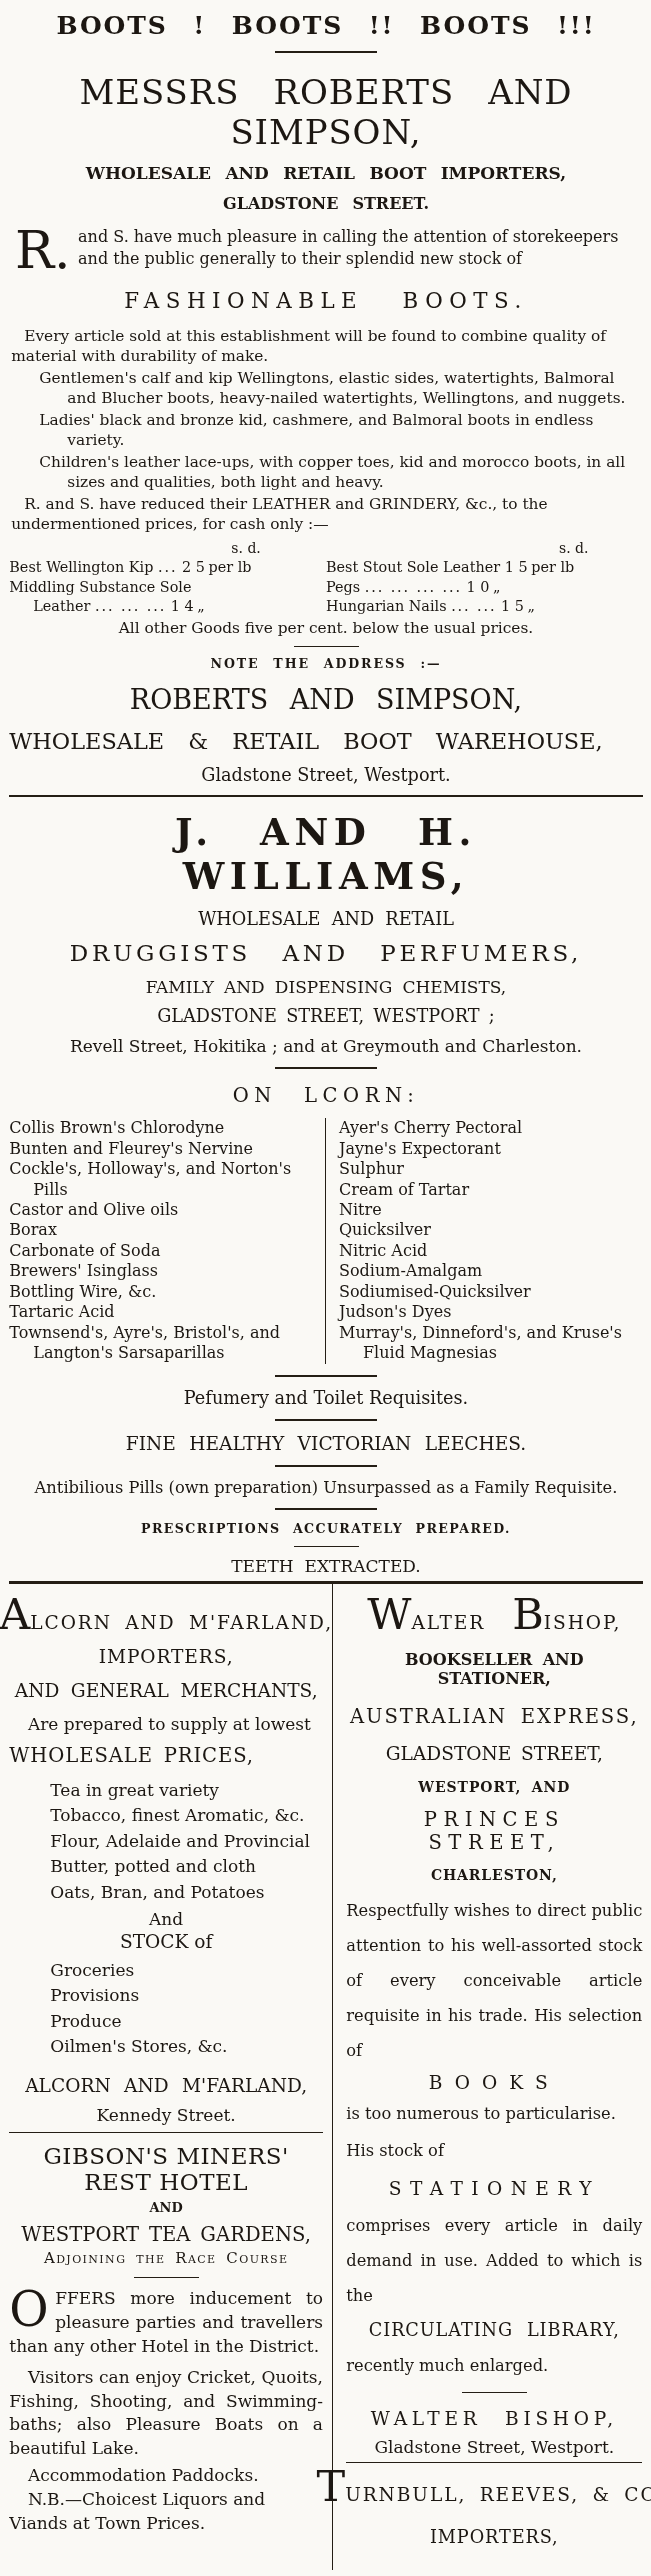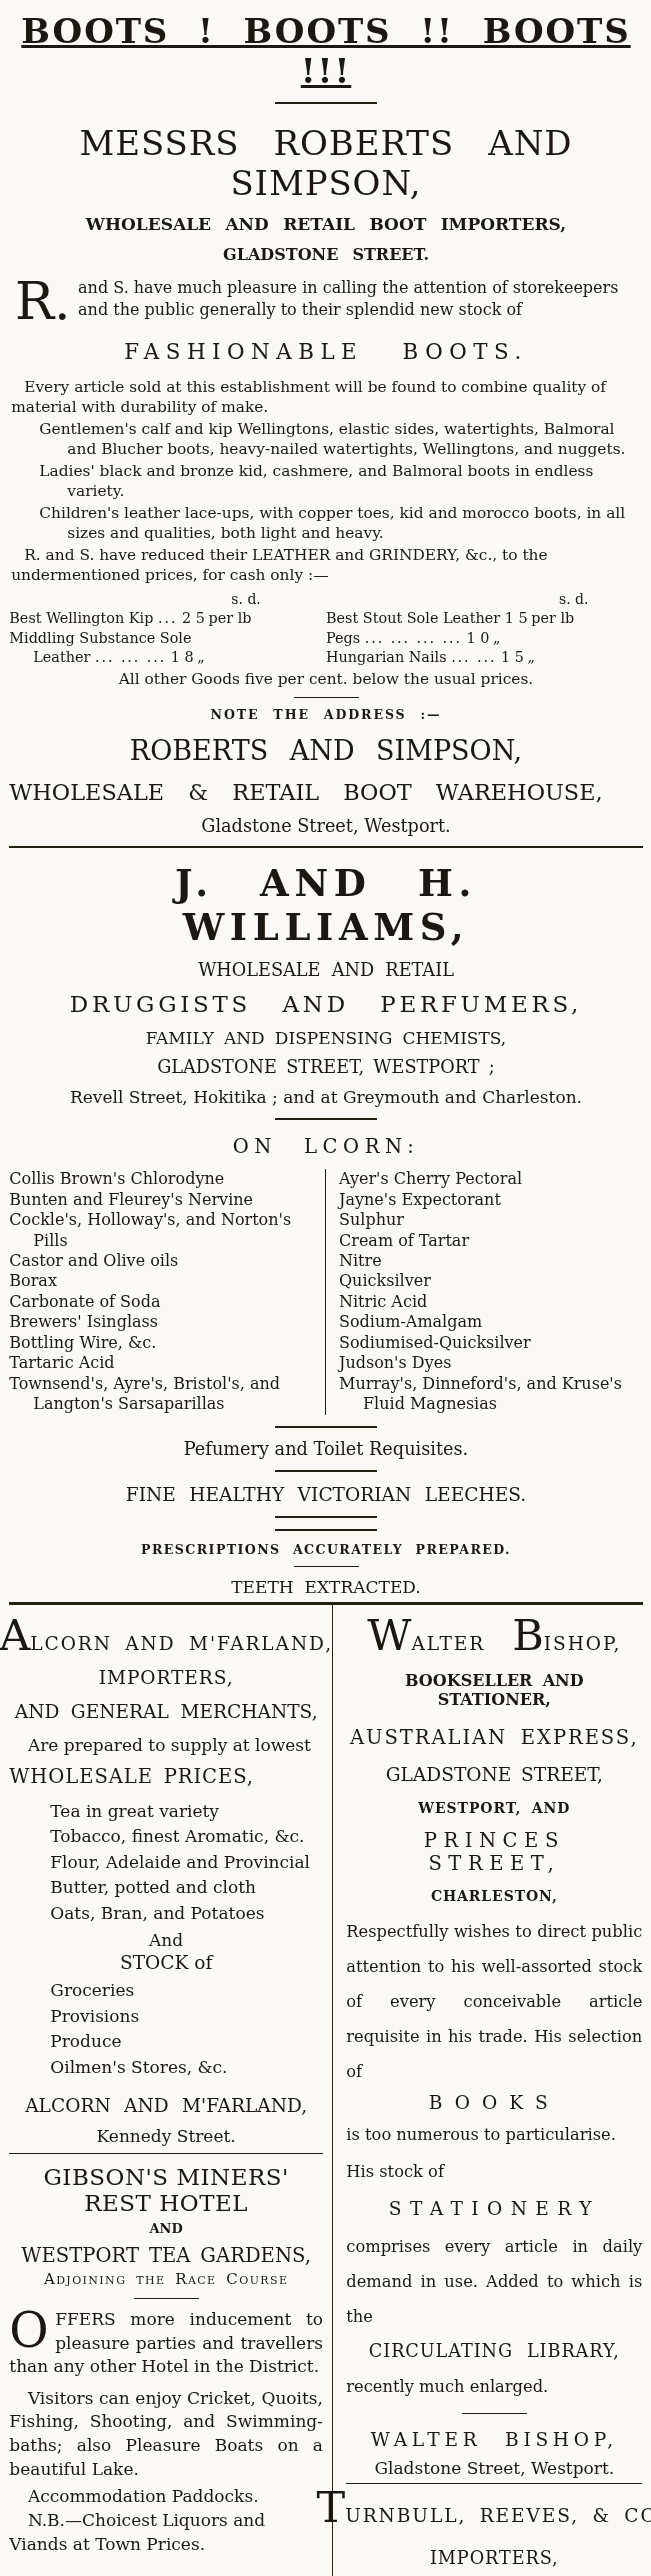--- a/index.html
+++ b/index.html
@@ -7,21 +7,21 @@
   body { width:652px; font-family:"DejaVu Serif","Liberation Serif",serif; color:#1c1712; }
   .page { width:652px; height:2576px; overflow:hidden; background:#faf9f5; padding:5.6px 9.3px 0 9.3px; }
 
   
   .sdiv { width:102px; border-top:2.8px solid #241e15; margin:11.2px auto; }
   .sdiv.small { width:65px; border-top-width:1.9px; margin:9.3px auto; }
   .rule-heavy { border-top:2.8px solid #241e15; margin:7.5px 0; }
   .hr2 { border-top:1.9px solid #241e15; margin:5.6px 0; }
 
   
-  .boots-headline { font-size:34px; font-weight:bold; text-align:center; word-spacing:15px; letter-spacing:1.9px; padding-top:5.6px;text-decoration:underline; }
+  .boots-headline { font-size:25px; font-weight:bold; text-align:center; word-spacing:15px; letter-spacing:1.9px; padding-top:5.6px; }
   .firm-xl { font-size:34px; font-weight:normal; text-align:center; word-spacing:22.4px; letter-spacing:0.9px; margin:18.6px 0 5.6px 0; }
   .subcaps { font-size:17px; text-align:center; word-spacing:8.4px; margin:11.2px 0 3.7px 0;font-weight:bold; }
   .subcaps.tight { font-size:16px; }
   .intro { font-size:16px; line-height:1.35; margin:13px 5.6px 0 5.6px; }
   .dropcap { float:left; font-size:52px; line-height:37px; padding:5.6px 7.5px 0 0; }
   .fashionable { font-size:21.4px; text-align:center; letter-spacing:6.5px; word-spacing:26px; margin:18.6px 0 13px 0; }
   .bodytext { font-size:15.4px; line-height:1.3; margin:1.9px 1.9px; text-indent:13px; }
   .hang { font-size:15.4px; line-height:1.3; margin:1.9px 5.6px 1.9px 58px; text-indent:-28px; }
 
   .price-cols { display:flex; font-size:14.4px; margin:5.6px 0 1.9px 0; }
@@ -123,21 +123,21 @@
     <p class="hang">Gentlemen's calf and kip Wellingtons, elastic sides, watertights, Balmoral and Blucher boots, heavy-nailed watertights, Wellingtons, and nuggets.</p>
     <p class="hang">Ladies' black and bronze kid, cashmere, and Balmoral boots in endless variety.</p>
     <p class="hang">Children's leather lace-ups, with copper toes, kid and morocco boots, in all sizes and qualities, both light and heavy.</p>
     <p class="bodytext">R. and S. have reduced their LEATHER and GRINDERY, &amp;c., to the undermentioned prices, for cash only :—</p>
 
     <div class="price-cols">
       <div class="price-col">
         <div class="sd-head">s. d.</div>
         <div class="prow"><span>Best Wellington Kip</span> <span class="pleader">...</span> <span>2 5</span><span class="punit">per lb</span></div>
         <div class="prow"><span>Middling Substance Sole</span></div>
-        <div class="prow indent"><span>Leather</span> <span class="pleader">... ... ...</span> <span>1 8</span><span class="punit">„</span></div>
+        <div class="prow indent"><span>Leather</span> <span class="pleader">... ... ...</span> <span>1 4</span><span class="punit">„</span></div>
       </div>
       <div class="price-col right">
         <div class="sd-head">s. d.</div>
         <div class="prow"><span>Best Stout Sole Leather</span> <span>1 5</span><span class="punit">per lb</span></div>
         <div class="prow"><span>Pegs</span> <span class="pleader">... ... ... ...</span> <span>1 0</span><span class="punit">„</span></div>
         <div class="prow"><span>Hungarian Nails</span> <span class="pleader">... ...</span> <span>1 5</span><span class="punit">„</span></div>
       </div>
     </div>
 
     <div class="allother">All other Goods five per cent. below the usual prices.</div>
@@ -190,20 +190,21 @@
           <li>Murray's, Dinneford's, and Kruse's Fluid Magnesias</li>
         </ul>
       </div>
     </div>
 
     <div class="sdiv"></div>
     <div class="perfumery">Pefumery and Toilet Requisites.</div>
     <div class="sdiv"></div>
     <div class="leeches">FINE HEALTHY VICTORIAN LEECHES.</div>
     <div class="sdiv"></div>
+    <div class="antibilious">Antibilious Pills (own preparation) Unsurpassed as a Family Requisite.</div>
     <div class="sdiv"></div>
     <div class="prescriptions">PRESCRIPTIONS ACCURATELY PREPARED.</div>
     <div class="sdiv small"></div>
     <div class="teeth">TEETH EXTRACTED.</div>
   </section>
 
   <div class="two-col">
 
     <div class="col-l">
       <section>

